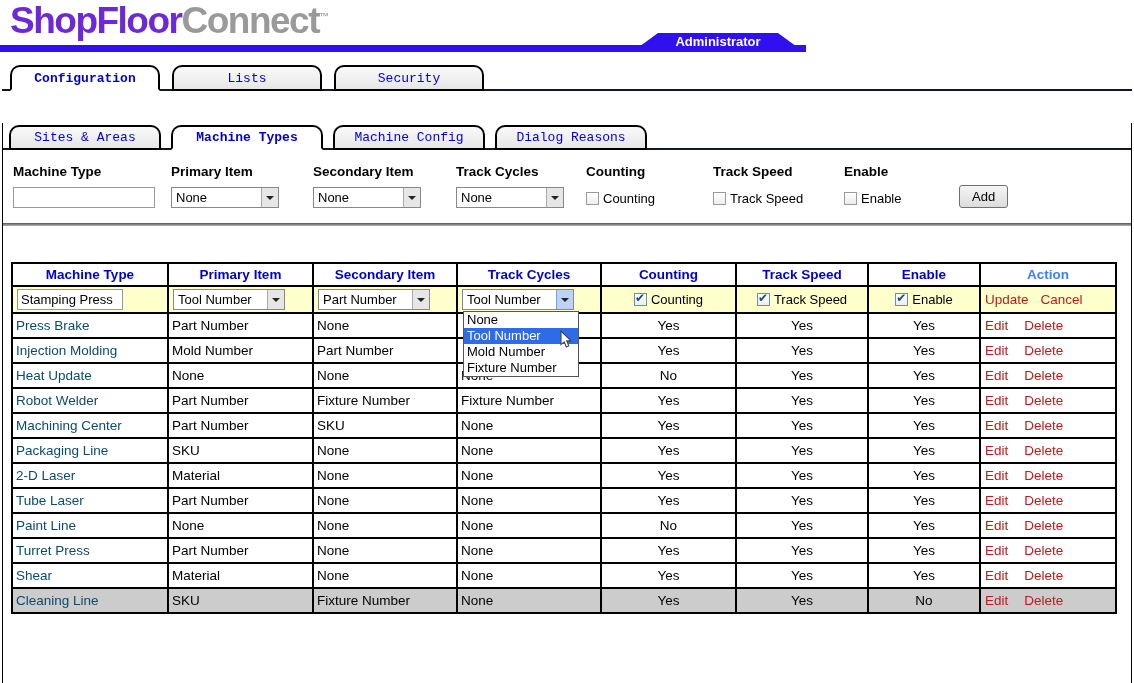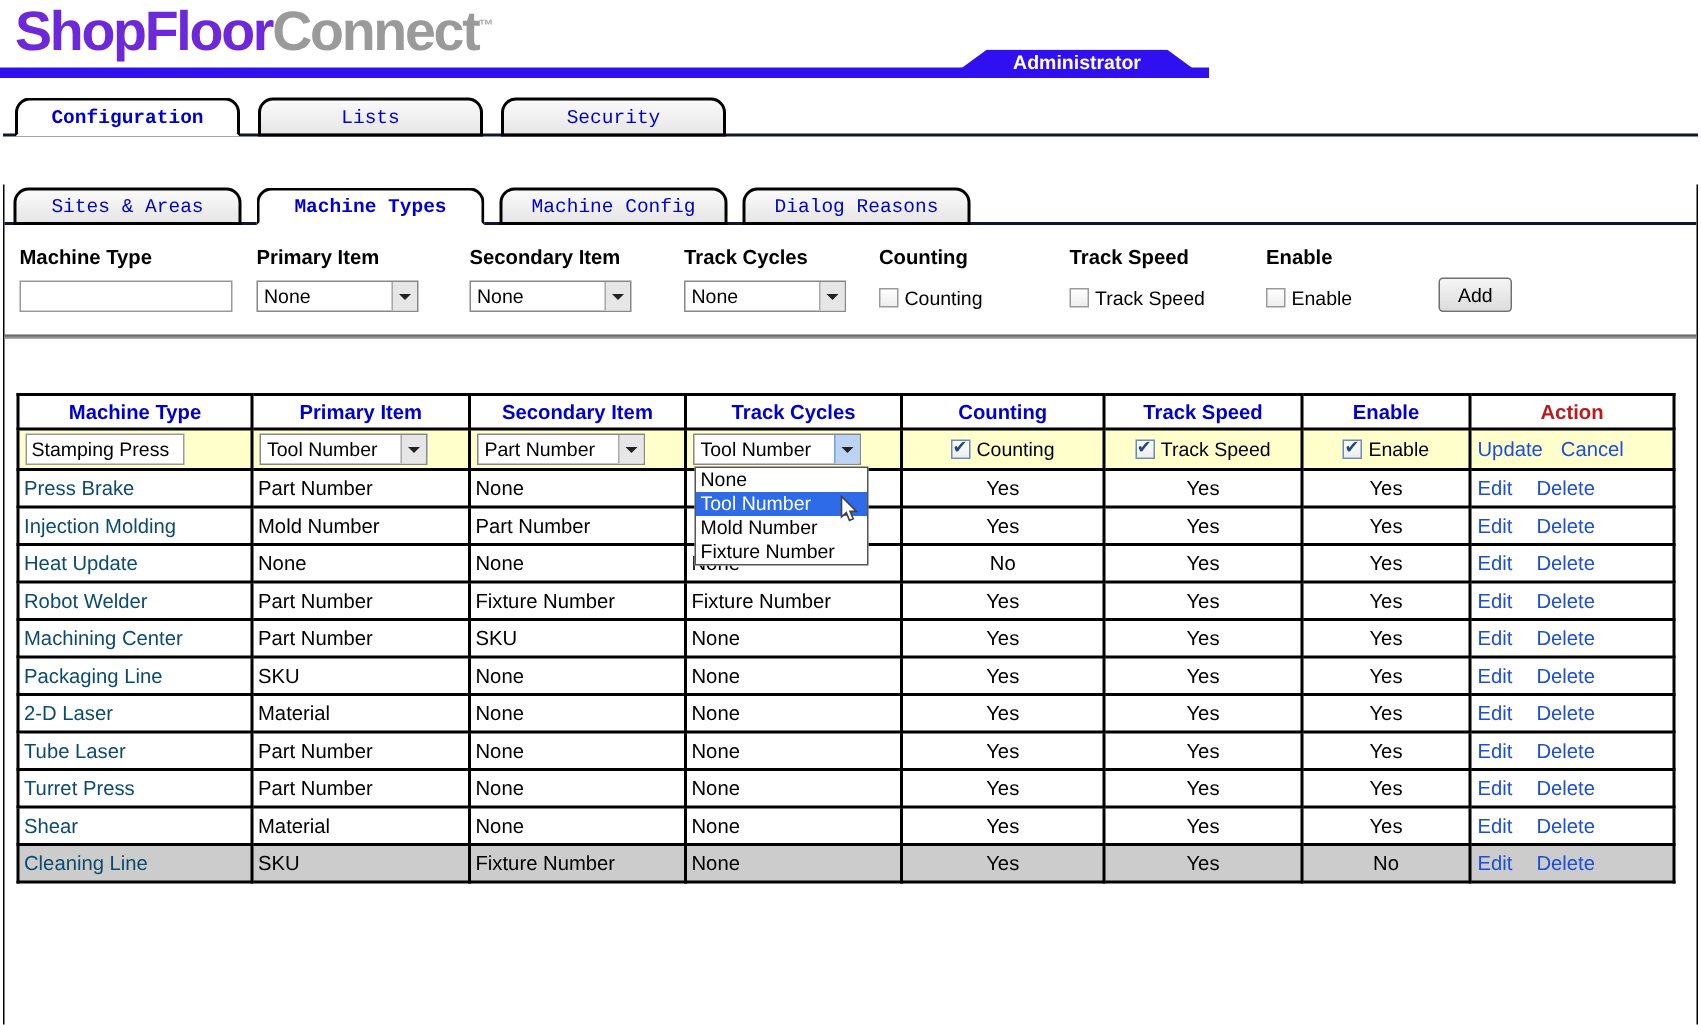--- a/index.html
+++ b/index.html
@@ -62,29 +62,29 @@
   .add-btn {
     height: 23px; padding: 0 12px; font-size: 13px; font-family: inherit;
     border: 1px solid #707070; border-radius: 3px;
     background: linear-gradient(#f5f5f5, #dcdcdc); color: #000;
   }
   .form-sep { margin-top: 14px; height: 3px; background: linear-gradient(#555, #b5b5b5); }
   
   table.grid { margin: 36px 0 0 8px; width: 1104px; border-collapse: collapse; table-layout: fixed; font-size: 13.5px; }
   .grid th, .grid td { border: 2px solid #000; overflow: visible; }
   .grid th { height: 23px; color: #0000CC; font-weight: bold; background: #fff; text-align: center; }
-  .grid th.th-action { color: #b91c1c; }
+  .grid th.th-action { color: #3b82f6; }
   .grid td { height: 25px; background: #fff; }
   tr.edit-row td { background: #FFFFCC; height: 27px; }
   tr.row-disabled td { background: #CCCCCC; }
   .c-left { text-align: left; padding-left: 3px; }
   .c-mid { text-align: center; }
   .c-action { text-align: left; padding-left: 4px; white-space: nowrap; }
   .mt-link { color: #0c4a6e; cursor: pointer; }
-  .lnk { color: #1d4ed8; cursor: pointer; margin-right: 16px; }
+  .lnk { color: #b91c1c; cursor: pointer; margin-right: 16px; }
   .erow-input { width: 106px; margin-left: 1px; }
   .sel-edit { width: 112px; margin-left: 1px; }
   .selwrap { position: relative; }
   .popup {
     position: absolute; left: 2px; top: 22px; width: 116px; z-index: 20;
     background: #fff; border: 1px solid #555;
   }
   .opt { height: 16px; line-height: 16px; padding-left: 3px; font-size: 13px; white-space: nowrap; color:#000; }
   .opt.hl { background: #2E6BE8; color: #fff; }
   .cursor { position: absolute; left: 96px; top: 18px; z-index: 25; }
@@ -338,20 +338,30 @@
           <td class="c-left"><span class="mt-link">Tube Laser</span></td>
           <td class="c-left">Part Number</td>
           <td class="c-left">None</td>
           <td class="c-left">None</td>
           <td class="c-mid">Yes</td>
           <td class="c-mid">Yes</td>
           <td class="c-mid">Yes</td>
           <td class="c-action"><span class="lnk">Edit</span><span class="lnk">Delete</span></td>
         </tr>
         <tr>
+          <td class="c-left"><span class="mt-link">Paint Line</span></td>
+          <td class="c-left">None</td>
+          <td class="c-left">None</td>
+          <td class="c-left">None</td>
+          <td class="c-mid">No</td>
+          <td class="c-mid">Yes</td>
+          <td class="c-mid">Yes</td>
+          <td class="c-action"><span class="lnk">Edit</span><span class="lnk">Delete</span></td>
+        </tr>
+        <tr>
           <td class="c-left"><span class="mt-link">Turret Press</span></td>
           <td class="c-left">Part Number</td>
           <td class="c-left">None</td>
           <td class="c-left">None</td>
           <td class="c-mid">Yes</td>
           <td class="c-mid">Yes</td>
           <td class="c-mid">Yes</td>
           <td class="c-action"><span class="lnk">Edit</span><span class="lnk">Delete</span></td>
         </tr>
         <tr>

